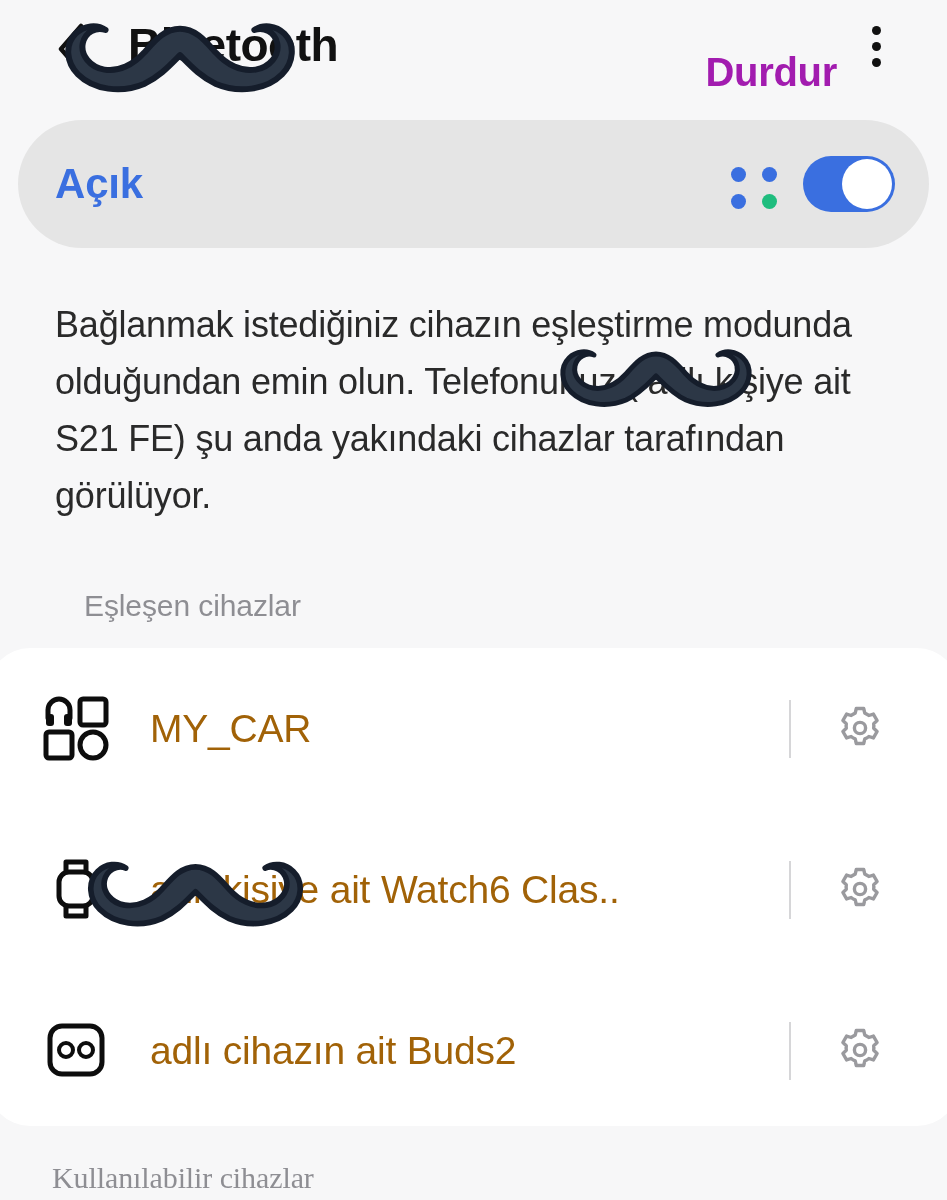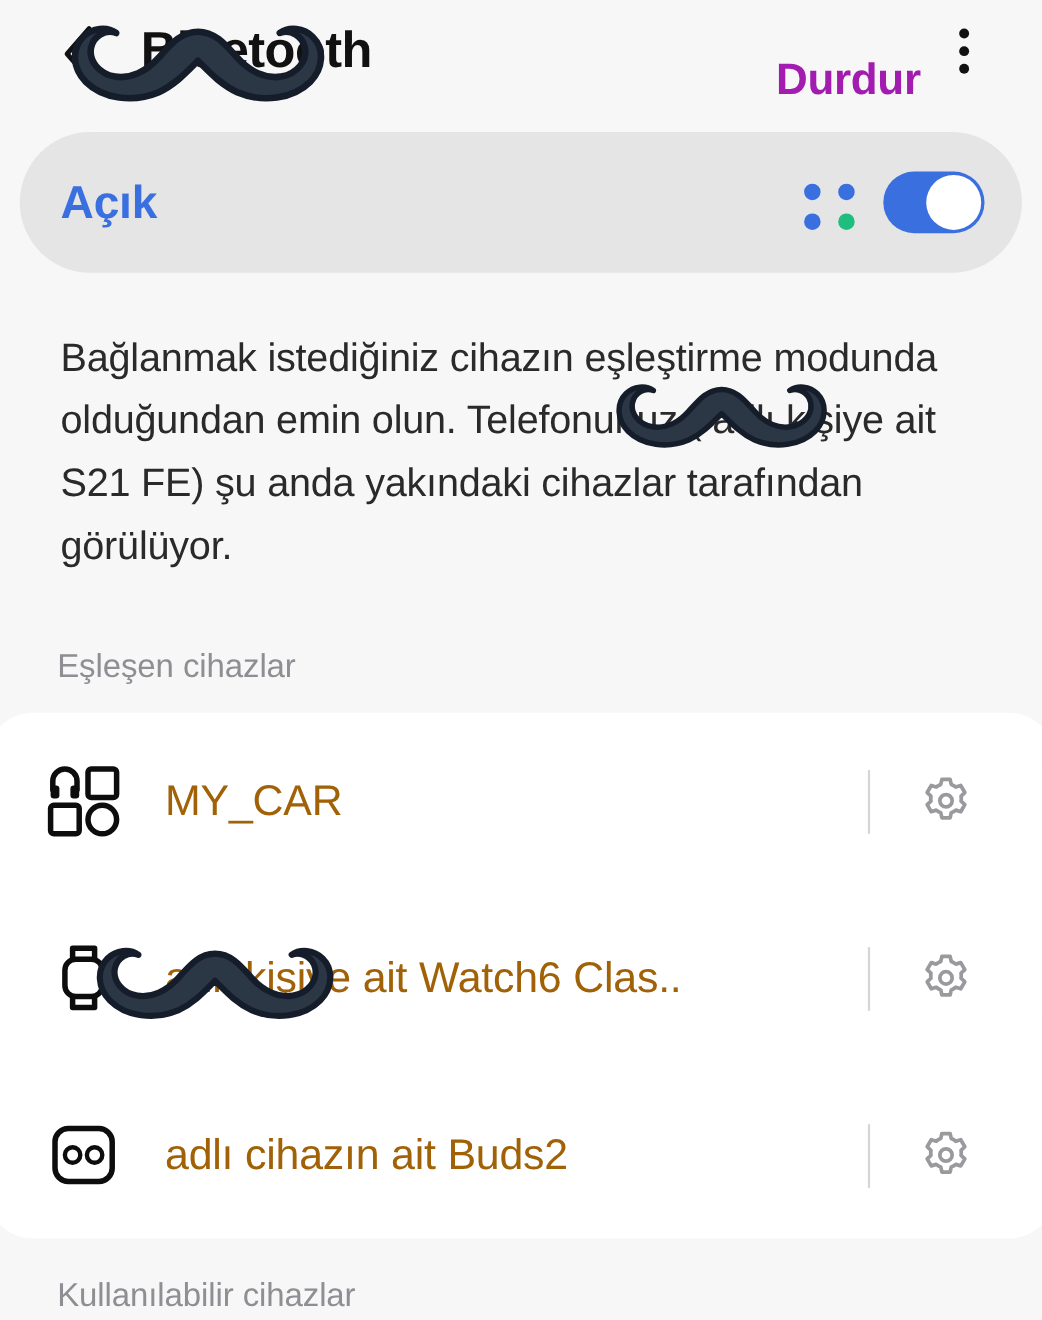--- a/index.html
+++ b/index.html
@@ -155,22 +155,22 @@
 
   
   .section-header {
     position: absolute;
     left: 52px;
     font-size: 30px;
     color: #8e8e93;
     letter-spacing: -0.1px;
     line-height: 40px;
   }
-  .section-paired    { top: 586px; }
-  .section-available { top: 1158px; }
+  .section-paired    { top: 586px; margin-left: 32px; }
+  .section-available { top: 1158px; font-family: Liberation Serif, serif; }
 
   
   .device-card {
     position: absolute;
     left: -12px;
     top: 648px;
     width: 971px;
     height: 478px;
     background: #ffffff;
     border-radius: 42px;

